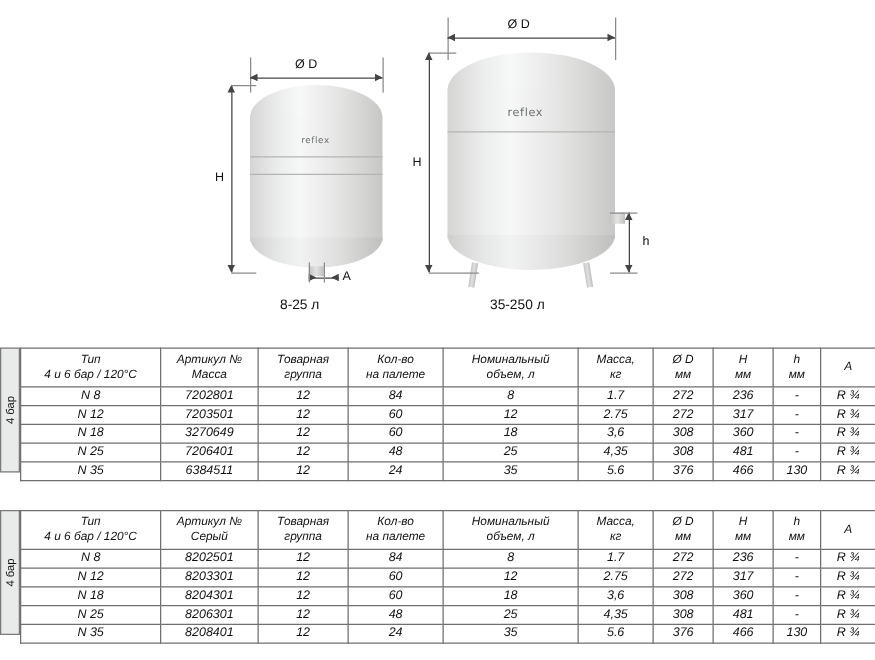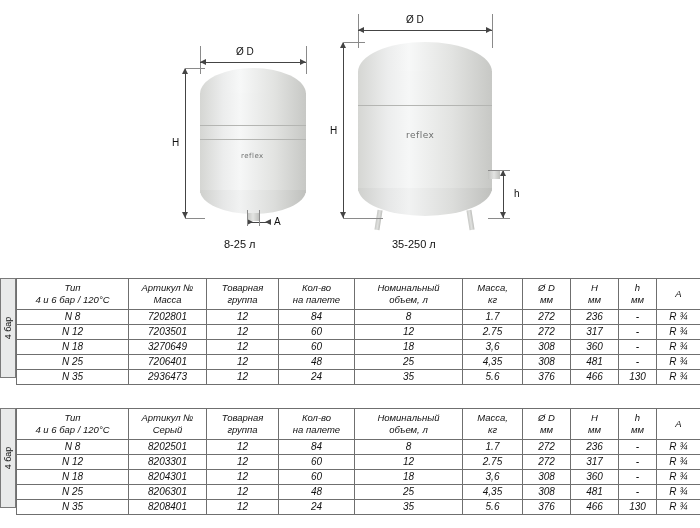--- a/index.html
+++ b/index.html
@@ -121,21 +121,20 @@
   .vessel .foot {
     position: absolute;
     background: linear-gradient(to right, #c6c7c4, #e0e1df, #bcbdba);
   }
   .logo {
     position: absolute;
     font-size: 7px;
     letter-spacing: .5px;
     color: #6d6f6e;
     font-family: "DejaVu Sans", sans-serif;
-    margin-top: 44px;
   }
   .logo-big {
     font-size: 9px;
   }
 
   
   .table-block {
     position: absolute;
     left: 16px;
     font-style: italic;
@@ -365,21 +364,21 @@
         <td>48</td>
         <td>25</td>
         <td>4,35</td>
         <td>308</td>
         <td>481</td>
         <td>-</td>
         <td>R ¾</td>
       </tr>
       <tr>
         <td class="type">N 35</td>
-        <td>2936473</td>
+        <td>6384511</td>
         <td>12</td>
         <td>24</td>
         <td>35</td>
         <td>5.6</td>
         <td>376</td>
         <td>466</td>
         <td>130</td>
         <td>R ¾</td>
       </tr>
     </tbody>

